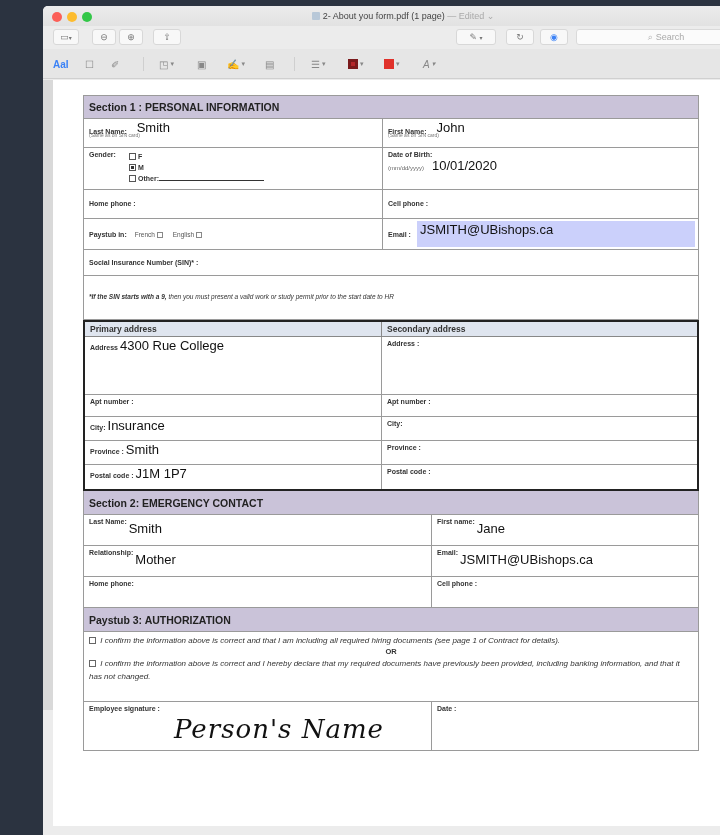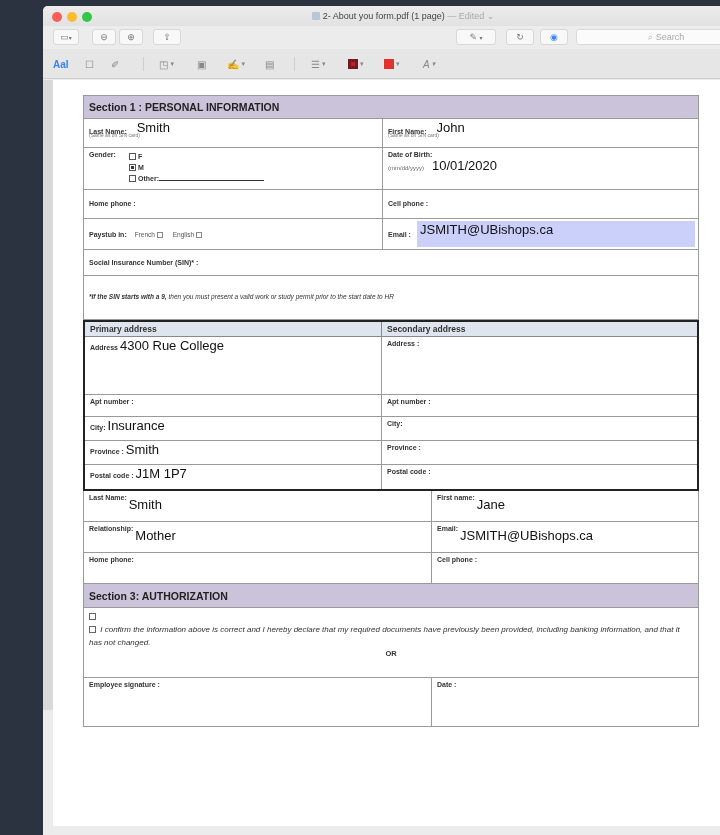--- a/index.html
+++ b/index.html
@@ -251,20 +251,23 @@
         </div>
         <div class="arow" style="height:24px;">
           <div class="cell" style="width:296px;padding-top:1px;">
             <span class="lbl">Postal code :</span>
             <span class="val">J1M 1P7</span>
           </div>
           <div class="cell" style="flex:1;"><span class="lbl">Postal code :</span></div>
         </div>
       </div>
 
+      <div class="sec-header" style="border-top:none;">
+          <span>Section 2: EMERGENCY CONTACT</span>
+        </div>
 
       <div class="row" style="height:31px;">
         <div class="cell" style="width:347px;">
           <span class="lbl" style="vertical-align:top;">Last Name:</span>
           <span class="val" style="position:relative;top:3px;">Smith</span>
         </div>
         <div class="cell" style="flex:1;">
           <span class="lbl" style="vertical-align:top;">First name:</span>
           <span class="val" style="position:relative;top:3px;">Jane</span>
         </div>
@@ -280,33 +283,34 @@
           <span class="val" style="position:relative;top:3px;">JSMITH@UBishops.ca</span>
         </div>
       </div>
 
       <div class="row" style="height:31px;">
         <div class="cell" style="width:347px;"><span class="lbl">Home phone:</span></div>
         <div class="cell" style="flex:1;"><span class="lbl">Cell phone :</span></div>
       </div>
 
       <div class="sec-header" style="border-top:none;">
-          <span>Section 3: AUTHORIZATION</span>
+          <span>Paystub 3: AUTHORIZATION</span>
         </div>
 
       <div class="row" style="height:70px;">
         <div class="cell italic" style="flex:1;font-size:8px;line-height:13px;padding-top:2px;">
-          <div><span class="chk" style="border-color:#666;"></span> </div>
+          <div><span class="chk" style="border-color:#666;"></span> <span>I confirm the information above is correct and that I am including all required hiring documents (see page 1 of Contract for details).</span></div>
+          <div style="text-align:center;font-style:normal;font-weight:bold;font-size:7.5px;line-height:10px;">OR</div>
           <div><span class="chk" style="border-color:#666;"></span> <span>I confirm the information above is correct and I hereby declare that my required documents have previously been provided, including banking information, and that it has not changed.</span></div>
-          <div style="text-align:center;font-style:normal;font-weight:bold;font-size:7.5px;line-height:10px;">OR</div>
         </div>
       </div>
 
       <div class="row" style="height:49px;">
         <div class="cell" style="width:347px;">
           <span class="lbl">Employee signature :</span>
+          <span class="signature">Person's Name</span>
         </div>
         <div class="cell" style="flex:1;"><span class="lbl">Date :</span></div>
       </div>
 
     </div>
   </div>
 </div>
 
 </body></html>

